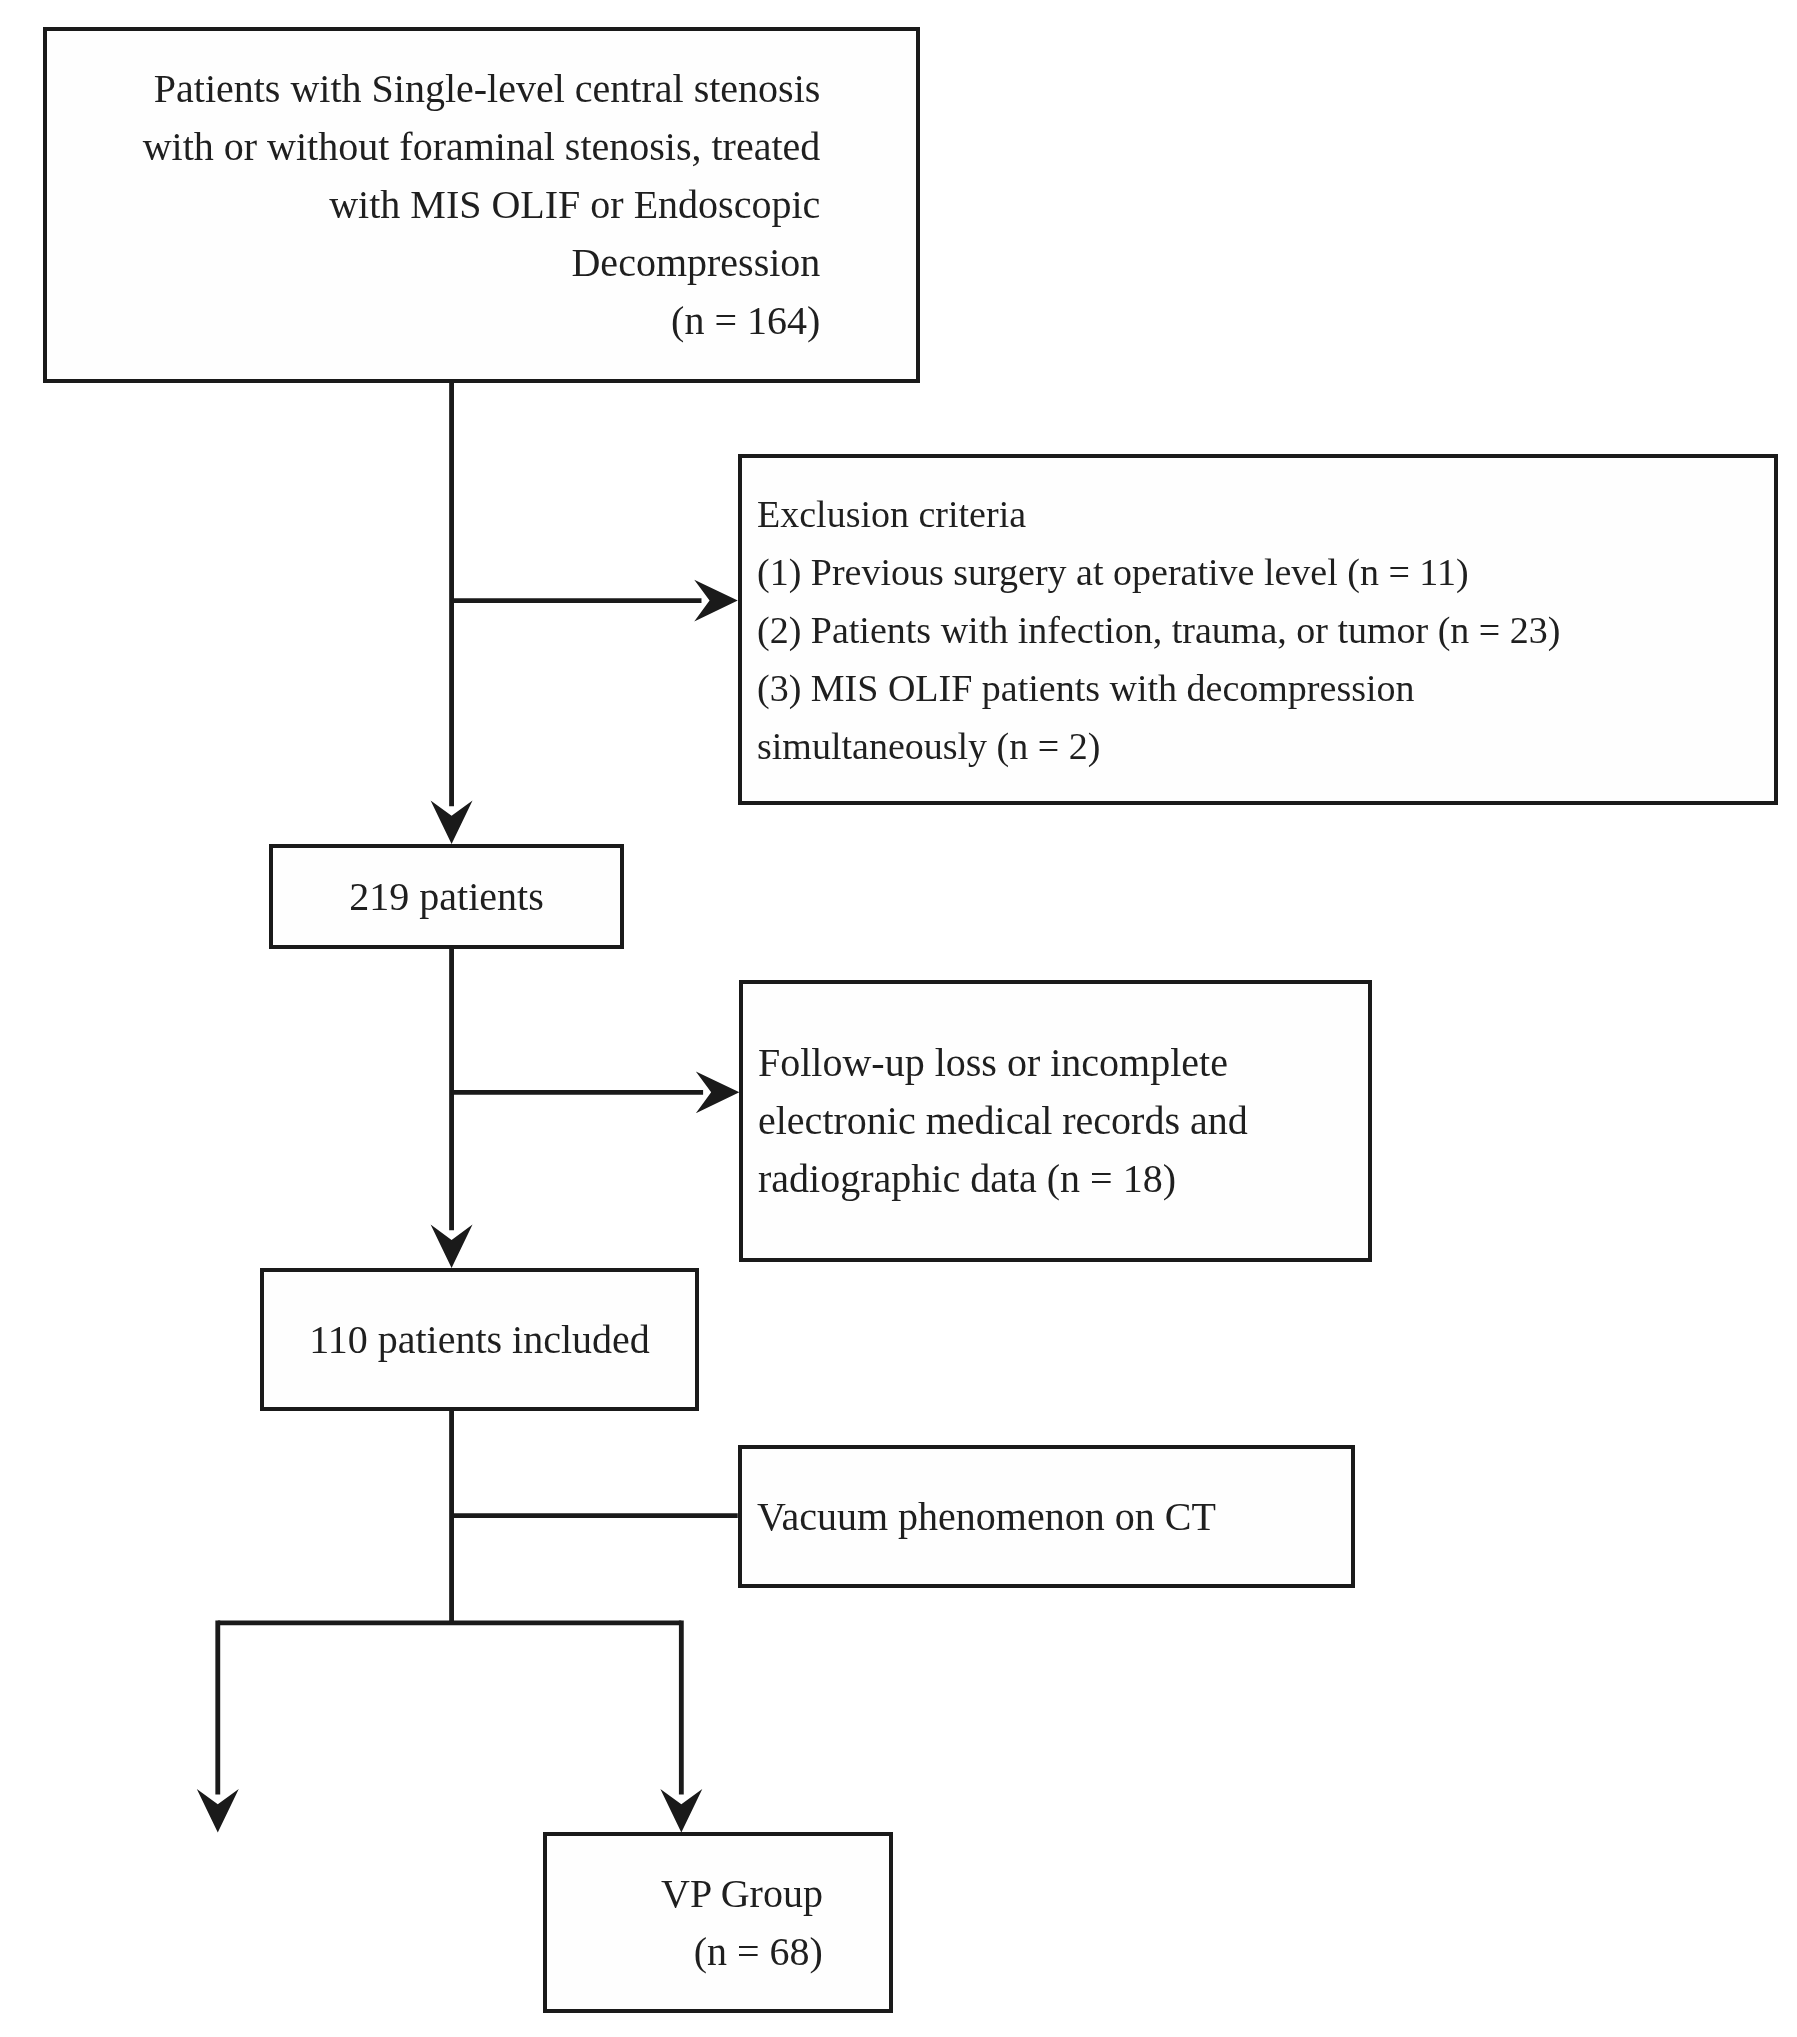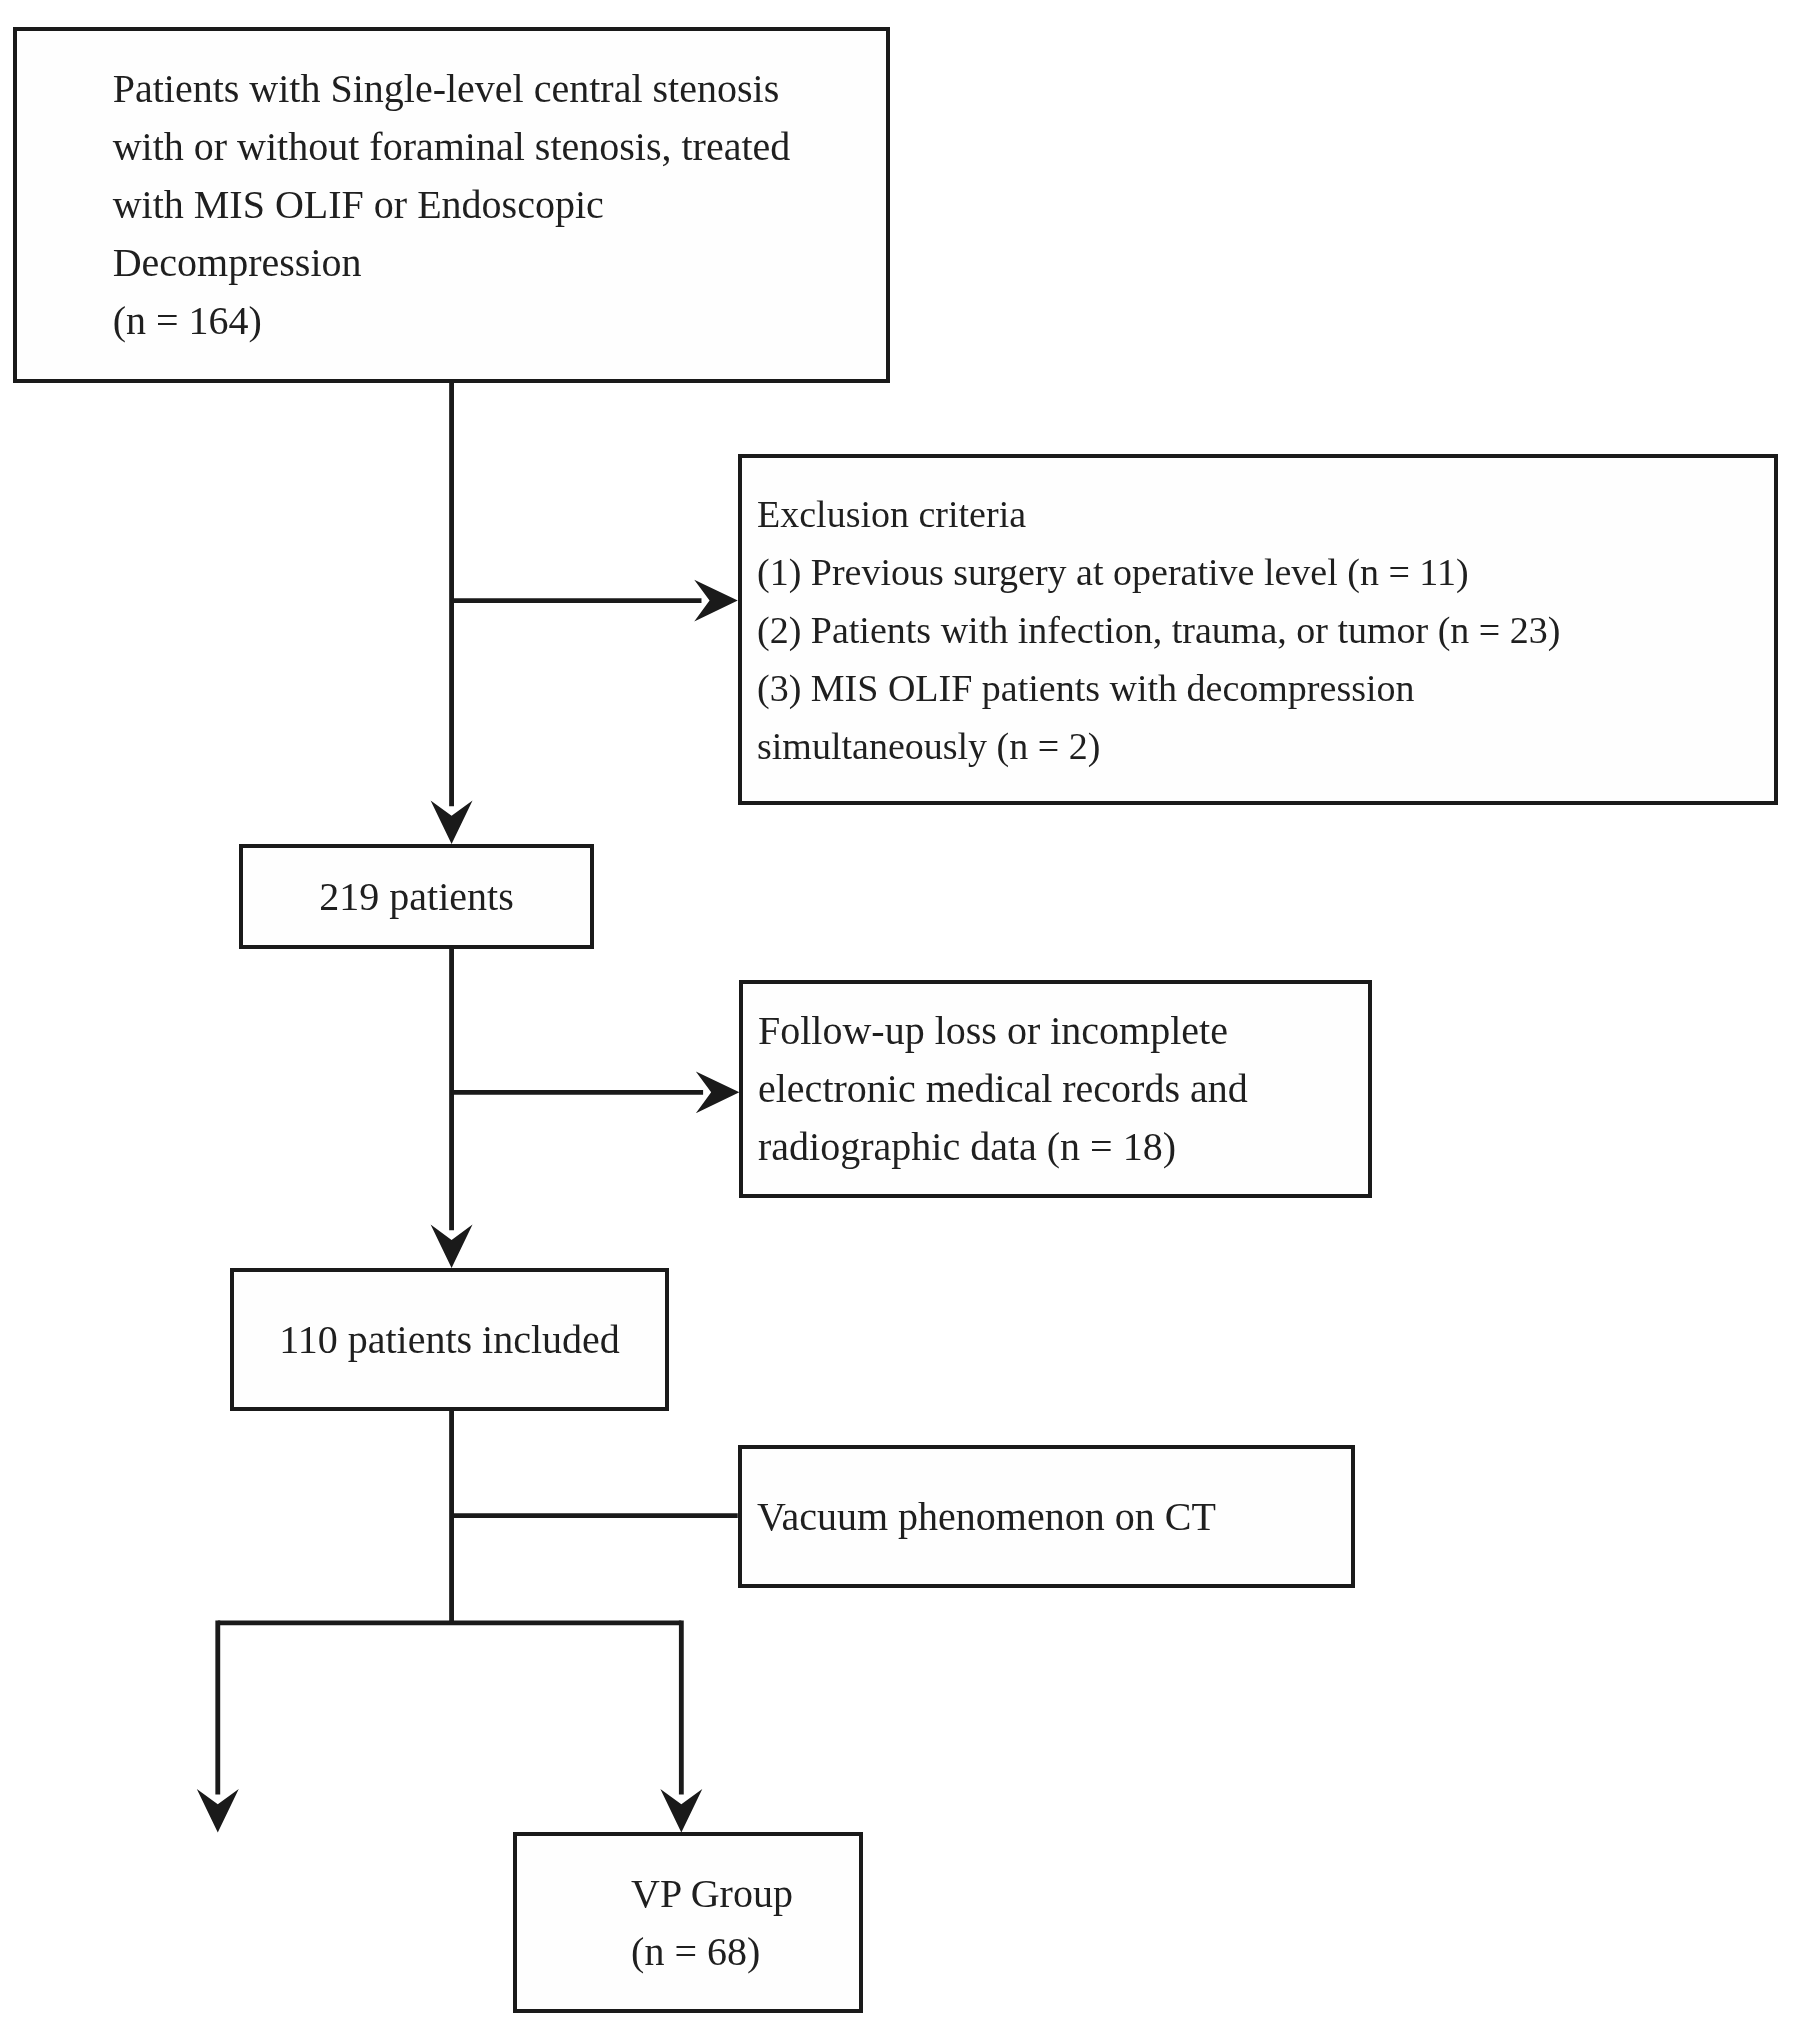--- a/index.html
+++ b/index.html
@@ -29,34 +29,35 @@
     background: #fefefe;
     display: flex;
     align-items: center;
     font-size: 40px;
     line-height: 58px;
     white-space: pre;
     color: #1f1f1f;
   }
   .node.center {
     justify-content: center;
-    text-align: left;
+    text-align: right;
+    margin-left: 30px;
   }
   .node.left {
     justify-content: flex-start;
     text-align: left;
     padding-left: 15px;
   }
   .node.tight {
     font-size: 38px;
   }
   .node-initial   { left: 13px;  top: 27px;   width: 877px; height: 356px; }
   .node-exclusion { left: 738px; top: 454px;  width: 1040px; height: 351px; }
   .node-p128      { left: 239px; top: 844px; width: 355px;  height: 105px; }
-  .node-followup  { left: 739px; top: 980px; width: 633px;  height: 218px; }
+  .node-followup  { left: 739px; top: 980px; width: 633px;  height: 282px; }
   .node-p110      { left: 230px; top: 1268px; width: 439px;  height: 143px; }
   .node-vacuum    { left: 738px; top: 1445px; width: 617px;  height: 143px; }
   .node-nonvp     { left: 27px;  top: 1832px; width: 379px;  height: 181px; }
   .node-vp        { left: 513px; top: 1832px; width: 350px;  height: 181px; padding-left: 48px; }
 </style>
 </head>
 <body>
 
 <div id="canvas">
 

